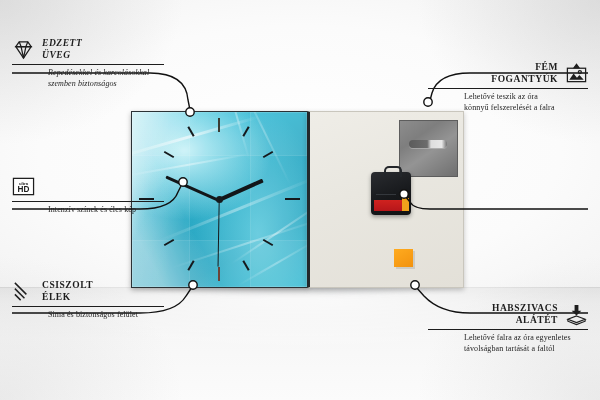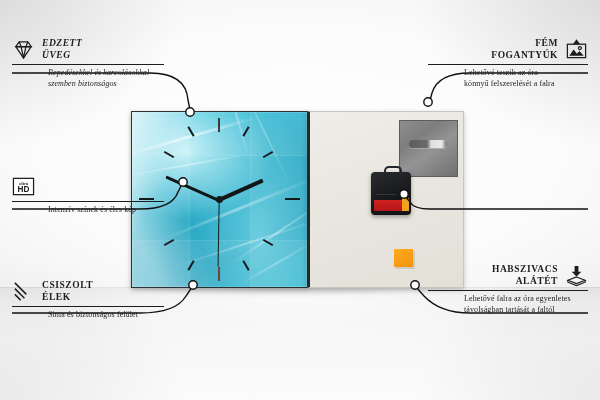--- a/index.html
+++ b/index.html
@@ -71,21 +71,21 @@
   #mech .line{position:absolute;left:5px;top:22px;width:20px;height:1px;background:#34383d;}
   #mech .chip{position:absolute;right:4px;top:20px;width:7px;height:4px;background:#5a6b80;}
   #foam{position:absolute;left:394px;top:249px;width:19px;height:18px;
     background:linear-gradient(150deg,#ffab1f 0%,#f2920e 100%);
     box-shadow:2px 2px 0 rgba(0,0,0,.10);}
 
   
   svg#lines{position:absolute;left:0;top:0;width:600px;height:400px;pointer-events:none;}
   .co{position:absolute;}
   .co .row{display:flex;align-items:center;gap:7px;}
-  .co.right .row{justify-content:flex-end;}
+  .co.right .row{justify-content:flex-end;margin-top:24px;}
   .co .ttl{font-size:9.5px;font-weight:bold;letter-spacing:.55px;color:#1d1d1d;line-height:11.5px;
     text-transform:uppercase;}
   .co.right .ttl{text-align:right;}
   .co .rule{height:1px;background:#1d1d1d;margin:3px 0 3px;}
   .co .sub{font-size:8px;color:#242424;line-height:10.5px;letter-spacing:.1px;padding-left:36px;}
   .co.right .sub{text-align:left;}
   .ico{width:23px;height:23px;flex:0 0 23px;display:block;}
   .ico svg{display:block;width:23px;height:23px;}
 </style>
 </head>
@@ -236,21 +236,21 @@
           <circle cx="15.5" cy="10.5" r="1.6"></circle>
         </svg>
       </span>
     </div>
     <div class="rule"></div>
     <div class="sub">Lehetővé teszik az óra</div>
     <div class="sub">könnyű felszerelését a falra</div>
   </div>
 
 
-  <div class="co right" style="right:12px;top:264px;width:160px;">
+  <div class="co right" style="right:12px;top:279px;width:160px;">
     <div class="row">
       <span>
         <div class="ttl"><span>HABSZIVACS</span></div>
         <div class="ttl"><span>ALÁTÉT</span></div>
       </span>
       <span class="ico">
         <svg viewBox="0 0 24 24" fill="none" stroke="#1d1d1d" stroke-width="1.2">
           <path d="M10 2 h4 v6 h3 l-5 5 -5-5 h3 z" fill="#1d1d1d" stroke="none"></path>
           <path d="M12 13.5 L21 17 L12 20.5 L3 17 Z"></path>
           <path d="M3 17 v2 l9 3.5 9-3.5 v-2"></path>

